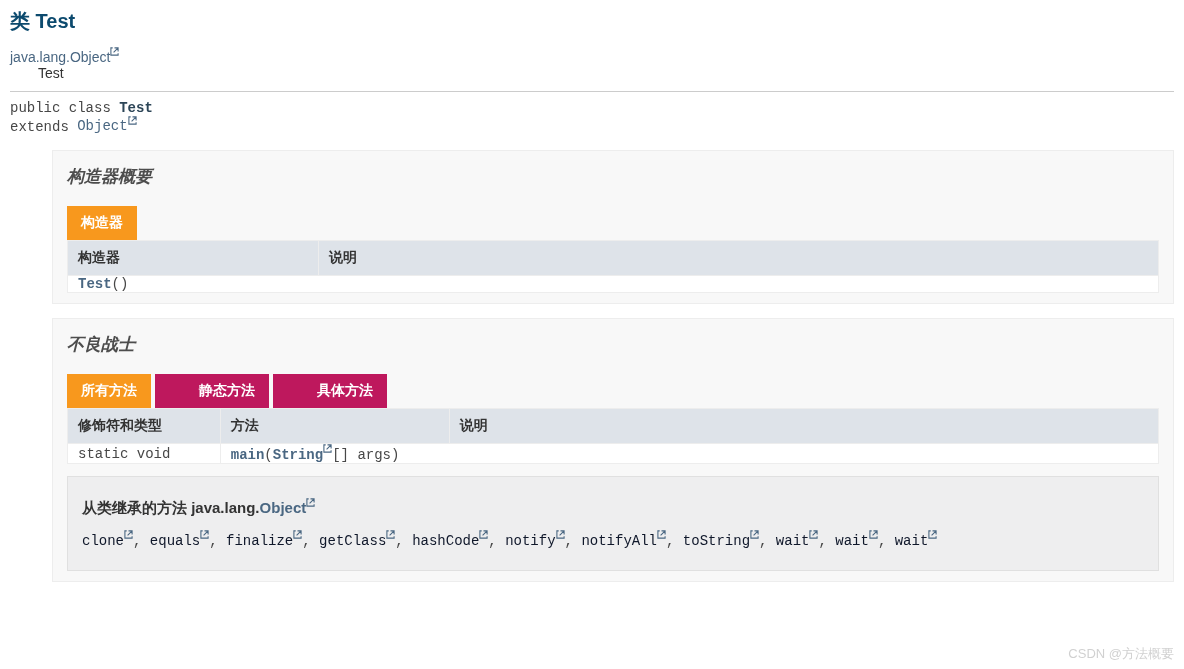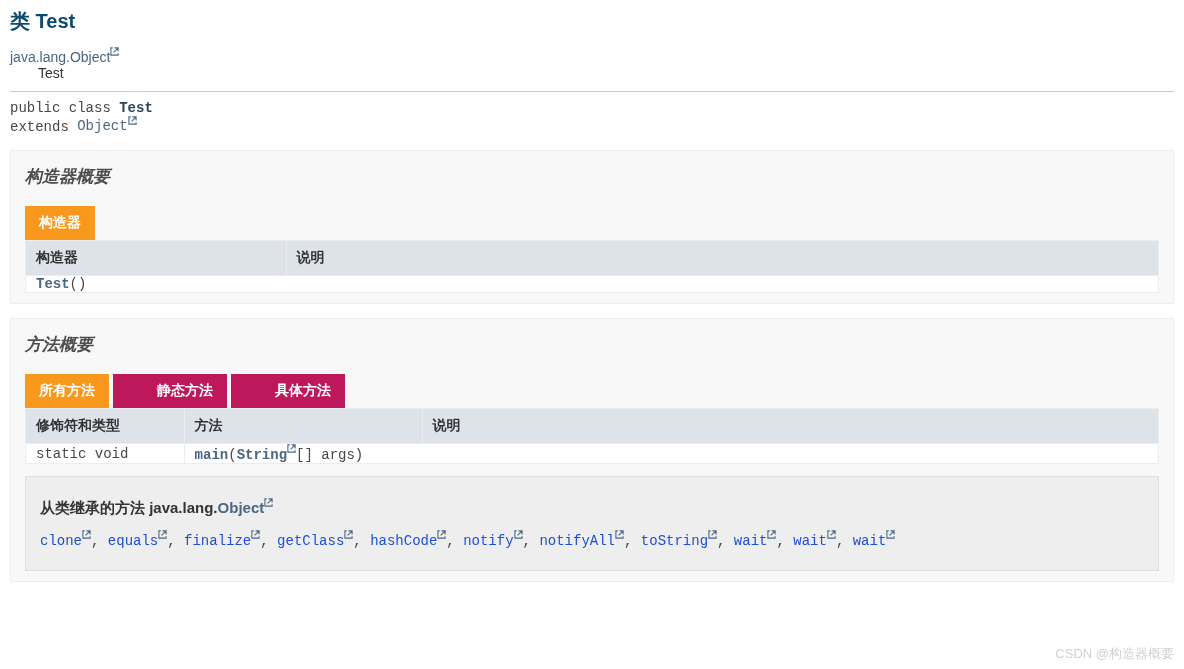--- a/index.html
+++ b/index.html
@@ -7,35 +7,35 @@
 .page-title { font-size: 20px; font-weight: bold; color: #0c4a6e; margin: 8px 0 12px; }
 .inheritance { margin-bottom: 8px; }
 .inheritance a { color: #4a6782; text-decoration: none; }
 .inheritance .sub { margin-left: 28px; color: #333; }
 hr.sep { border: none; border-top: 1px solid #ccc; margin: 10px 0 8px; }
 .signature { font-family: "Courier New", monospace; font-size: 14px; color: #474747; margin-bottom: 16px; }
 .signature .cn { font-weight: bold; color: #2c4557; }
 .signature a { color: #4a6782; text-decoration: none; }
 .ext-icon { display: inline-block; width: 9px; height: 9px; vertical-align: super; }
 .ext-icon svg { display: block; }
-.section { border: 1px solid #ededed; background: #f8f8f8; padding: 14px 14px 10px; margin-bottom: 14px; }
+.section { border: 1px solid #ededed; background: #f8f8f8; padding: 14px 14px 10px; margin-bottom: 14px; margin-left: 42px; }
 .section-title { font-size: 17px; font-weight: bold; font-style: italic; color: #4d4d4d; margin-bottom: 18px; }
 .tabs { display: flex; gap: 4px; }
 .tab { padding: 8px 14px; color: #fff; font-weight: bold; font-size: 14px; cursor: pointer; }
 .tab.active { background: #f8981d; }
 .tab.inactive { background: #be185d; padding-left: 44px; }
 table.summary { width: 100%; border-collapse: collapse; margin-top: 0; }
 table.summary th { background: #dee3e9; text-align: left; font-weight: bold; padding: 8px 10px; font-size: 14px; color: #333; border: 1px solid #ededed; }
 table.summary td { background: #fff; padding: 0 10px; font-family: "Courier New", monospace; font-size: 14px; color: #474747; border: 1px solid #ededed; }
 table.summary a { color: #4a6782; text-decoration: none; font-weight: bold; }
 .inherited-block { background: #eeeeef; border: 1px solid #e0e0e0; padding: 21px 14px; margin-top: 12px; }
 .inherited-title { font-weight: bold; font-size: 15px; color: #333; margin-bottom: 12px; }
 .inherited-title a { color: #4a6782; text-decoration: none; }
 .inherited-list { font-family: "Courier New", monospace; font-size: 14px; color: #474747; }
-.inherited-list a { color: #1d4ed8; text-decoration: none; text-align: right; }
+.inherited-list a { color: #0f172a; text-decoration: none; text-align: right; }
 .watermark { position: fixed; bottom: 6px; right: 10px; color: rgba(120,120,120,0.35); font-size: 13px; pointer-events: none; }
 </style>
 </head>
 <body>
 
 <h1 class="page-title">类 Test</h1>
 
 <div class="inheritance">
   <div>
     <a href="#"><span>java.lang.Object</span><span class="ext-icon"><svg viewBox="0 0 10 10">
@@ -68,21 +68,21 @@
     </thead>
     <tbody id="ctor-body">
         <tr>
           <td colspan="2"><a href="#">Test</a>()</td>
         </tr>
       </tbody>
   </table>
 </div>
 
 <div class="section">
-  <div class="section-title">方法概要</div>
+  <div class="section-title">不良战士</div>
   <div class="tabs" id="method-tabs">
       <div class="tab active">所有方法</div>
       <div class="tab inactive">静态方法</div>
       <div class="tab inactive">具体方法</div>
     </div>
   <table class="summary">
     <thead>
       <tr>
         <th style="width:14%">修饰符和类型</th>
         <th style="width:21%">方法</th>
@@ -124,13 +124,13 @@
             </svg></span></a>, <a href="#">wait<span class="ext-icon"><svg viewBox="0 0 10 10">
               <path fill="none" stroke="#4a6782" stroke-width="1.2" d="M3 1H1v8h8V7M5 1h4v4M9 1L4 6"></path>
             </svg></span></a>, <a href="#">wait<span class="ext-icon"><svg viewBox="0 0 10 10">
               <path fill="none" stroke="#4a6782" stroke-width="1.2" d="M3 1H1v8h8V7M5 1h4v4M9 1L4 6"></path>
             </svg></span></a>, <a href="#">wait<span class="ext-icon"><svg viewBox="0 0 10 10">
               <path fill="none" stroke="#4a6782" stroke-width="1.2" d="M3 1H1v8h8V7M5 1h4v4M9 1L4 6"></path>
             </svg></span></a></div>
   </div>
 </div>
 
-<div class="watermark">CSDN @构造器概要</div>
+<div class="watermark">CSDN @方法概要</div>
 
 </body></html>

